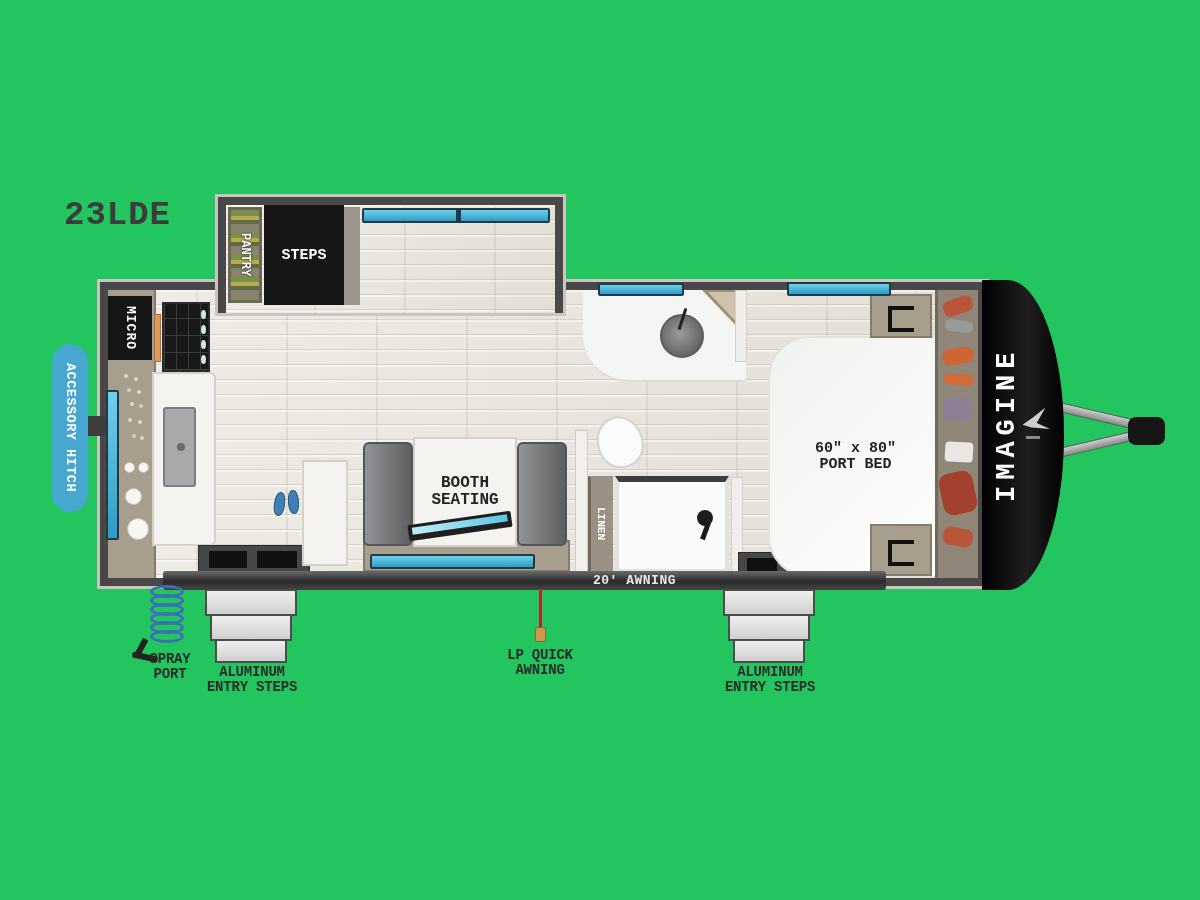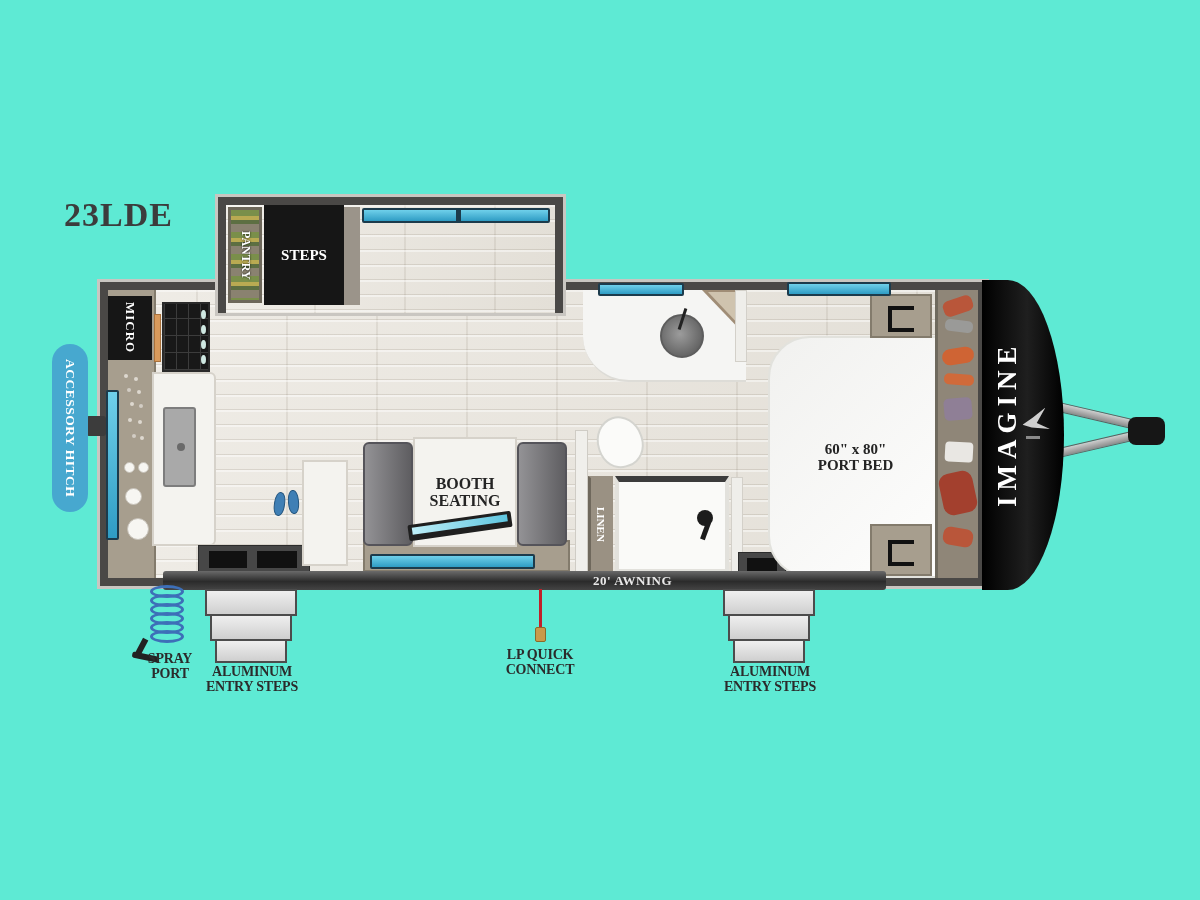--- a/index.html
+++ b/index.html
@@ -1,17 +1,17 @@
 <!DOCTYPE html>
 <html><head>
 <meta charset="utf-8">
 <style>
   html,body{margin:0;padding:0;background:#ffffff;}
-  #stage{position:relative;width:1200px;height:900px;background:#5eead4;overflow:hidden;
-         font-family:Liberation Serif, serif;}
+  #stage{position:relative;width:1200px;height:900px;background:#22c55e;overflow:hidden;
+         font-family:Liberation Mono, monospace;}
   .abs{position:absolute;box-sizing:border-box;}
 
   
   .model-title{left:64px;top:196px;font-size:34px;font-weight:600;color:#3c3c3c;letter-spacing:1px;}
 
   
   .shell{background:#4a4846;box-shadow:0 0 0 3px #c9c6c1;}
   .floor{background-color:#e9e5de;
     background-image:
       repeating-linear-gradient(180deg, rgba(255,255,255,.45) 0 2px, rgba(255,255,255,0) 2px 15px),
@@ -234,21 +234,21 @@
   <div class="abs extlabel" style="left:118px;top:652px;width:104px;">
     <div>SPRAY</div>
     <div>PORT</div>
   </div>
   <div class="abs extlabel" style="left:192px;top:665px;width:120px;">
     <div>ALUMINUM</div>
     <div>ENTRY STEPS</div>
   </div>
   <div class="abs extlabel" style="left:488px;top:648px;width:104px;">
     <div>LP QUICK</div>
-    <div>CONNECT</div>
+    <div>AWNING</div>
   </div>
   <div class="abs extlabel" style="left:710px;top:665px;width:120px;">
     <div>ALUMINUM</div>
     <div>ENTRY STEPS</div>
   </div>
 
   <div class="abs badge" style="left:52px;top:344px;width:36px;height:168px;border-radius:18px;display:flex;align-items:center;justify-content:center;">
     <span class="vtext" style="font-size:13.5px;font-weight:bold;letter-spacing:.5px;">ACCESSORY HITCH</span>
   </div>
 

